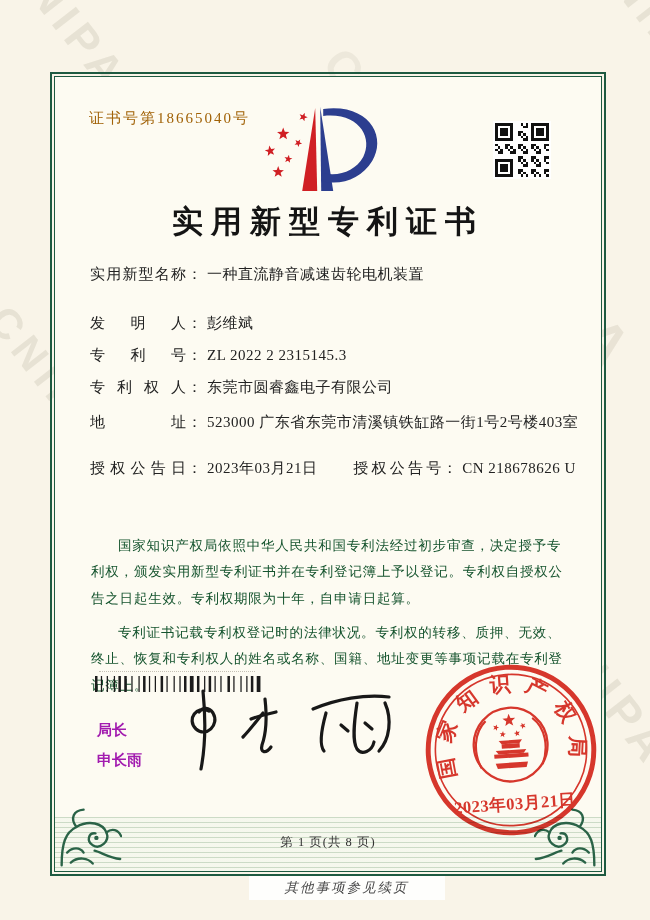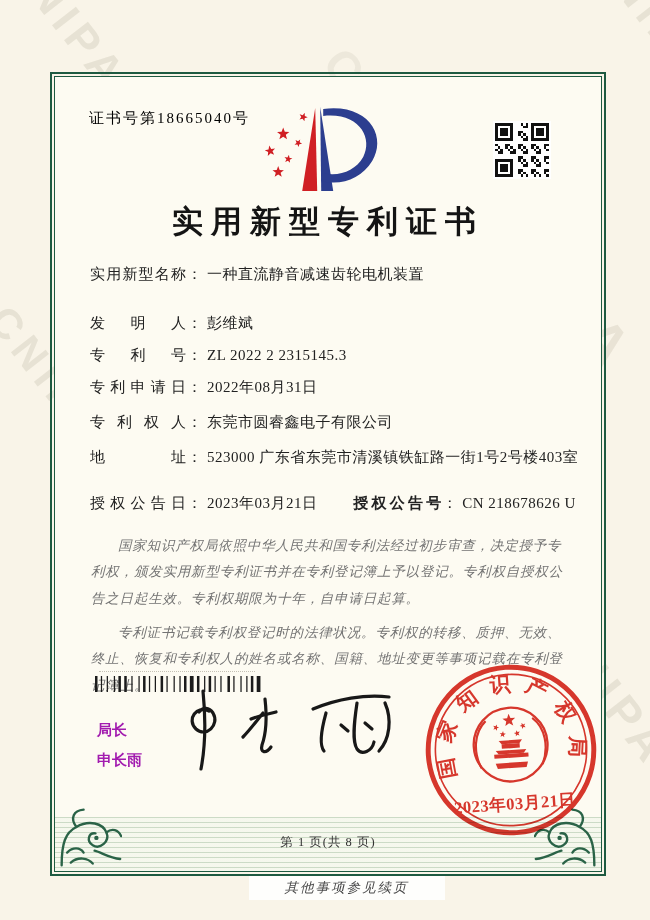--- a/index.html
+++ b/index.html
@@ -12,40 +12,40 @@
   .wm2{left:568px;top:-12px;font-size:42px;}
   .wm3{left:-34px;top:352px;font-size:42px;}
   .wm4{left:452px;top:246px;font-size:58px;color:rgba(168,162,140,0.20);}
   .wm5{left:520px;top:664px;font-size:46px;}
   .wm6{left:300px;top:96px;font-size:46px;color:rgba(168,162,140,0.14);}
 
   .frame{position:absolute;left:50px;top:72px;width:552px;height:800px;
          border:2px solid #1e5a41;z-index:1;}
   .frame-inner{position:absolute;inset:2px;border:1px solid #1e5a41;background:#fdfbf2;}
 
-  .cert-no{position:absolute;top:32px;left:34px;font-size:15px;letter-spacing:2px;color:#000000;}
+  .cert-no{position:absolute;top:32px;left:34px;font-size:15px;letter-spacing:2px;color:#a16207;}
   .logo{position:absolute;top:26px;left:50%;transform:translateX(-55%);}
   .qr{position:absolute;top:44px;right:50px;width:54px;height:54px;background:#fff;padding:2px;}
   .qr svg{width:100%;height:100%;shape-rendering:crispEdges;}
   .title{position:absolute;top:124px;left:0;width:100%;text-align:center;
          font-size:31px;font-weight:bold;letter-spacing:8px;color:#141414;}
 
   .fields{position:absolute;top:188px;left:35px;right:30px;font-size:15px;color:#222;}
   .frow{margin-bottom:13px;white-space:nowrap;}
   .frow.mb-lg{margin-bottom:30px;}
   .frow.mb-md{margin-bottom:16px;}
   .frow.mb-xl{margin-bottom:27px;}
   .flabel{display:inline-block;width:96px;text-align:justify;text-align-last:justify;vertical-align:bottom;}
   .fcolon{margin:0 5px 0 1px;}
   .fvalue{letter-spacing:0.5px;}
   .grant-right{margin-left:32px;}
-  .grant-right .flabel{width:88px;font-weight:bold;}
+  .grant-right .flabel{width:88px;}
 
   .paras{position:absolute;top:456px;left:36px;right:32px;font-size:13.5px;line-height:1.95;
-         font-style:italic;color:#737373;letter-spacing:0.8px;}
+         color:#14532d;letter-spacing:0.8px;}
   .paras p{margin:0 0 8px 0;text-indent:2em;}
 
   .barcode-wrap{position:absolute;left:40px;top:594px;}
   .microtext{width:156px;border-top:1px dotted #b9b5a8;margin:0 0 4px 4px;opacity:.8;}
   .signer{position:absolute;left:42px;top:638px;font-size:15px;font-weight:600;
           font-family:"Liberation Sans","DejaVu Sans",sans-serif;color:#a21caf;line-height:30px;}
   .signature{position:absolute;left:118px;top:600px;z-index:3;}
 
   .seal{position:absolute;left:366px;top:583px;width:180px;height:180px;z-index:5;
         transform:rotate(-4deg);opacity:.93;mix-blend-mode:multiply;}
@@ -194,23 +194,20 @@
       <div class="frow mb-lg">
         <span class="flabel">实用新型名称</span><span class="fcolon">：</span><span class="fvalue">一种直流静音减速齿轮电机装置</span>
       </div>
       <div class="frow">
         <span class="flabel">发明人</span><span class="fcolon">：</span><span class="fvalue">彭维斌</span>
       </div>
       <div class="frow">
         <span class="flabel">专利号</span><span class="fcolon">：</span><span class="fvalue">ZL 2022 2 2315145.3</span>
       </div>
       <div class="frow mb-md">
-        <span class="flabel">专利申请日</span><span class="fcolon">：</span><span class="fvalue">2022年08月31日</span>
-      </div>
-      <div class="frow mb-md">
         <span class="flabel">专利权人</span><span class="fcolon">：</span><span class="fvalue">东莞市圆睿鑫电子有限公司</span>
       </div>
       <div class="frow mb-xl">
         <span class="flabel">地址</span><span class="fcolon">：</span><span class="fvalue">523000 广东省东莞市清溪镇铁缸路一街1号2号楼403室</span>
       </div>
       <div class="frow">
         <span>
           <span class="flabel">授权公告日</span><span class="fcolon">：</span><span class="fvalue">2023年03月21日</span>
         </span>
         <span class="grant-right">

